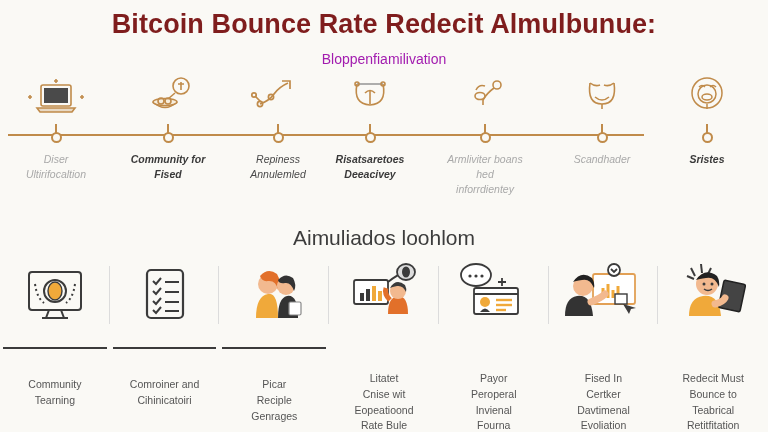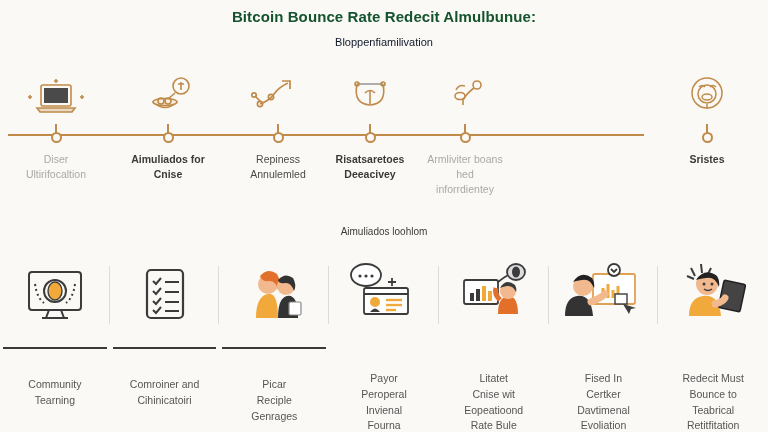--- a/index.html
+++ b/index.html
@@ -6,38 +6,38 @@
   html,body { width:768px; height:432px; }
   body {
     background:#faf9f5;
     font-family:"Liberation Sans", sans-serif;
     overflow:hidden;
     position:relative;
   }
   
   #header { width:100%; padding-top:8px; text-align:center; }
   #page-title {
-    font-size:15px;
+    font-size:27px;
     font-weight:700;
-    color:#14532d;
+    color:#7f1d1d;
     letter-spacing:.1px;
     line-height:1.25;
     filter:blur(.22px);
   }
   #page-subtitle {
-    font-size:11px;
+    font-size:14px;
     font-weight:400;
-    color:#0f172a;
+    color:#a21caf;
     margin-top:9px;
     filter:blur(.25px);
   }
   
   #timeline-section {
     position:absolute;
-    top:72px; left:0; width:652px; height:145px;
+    top:72px; left:0; width:652px; height:145px;font-style:italic;
   }
   #timeline-axis {
     position:absolute;
     top:62px; left:8px; right:8px;
     height:2px;
     background:#c08b4a;
   }
   .tl-item {
     position:absolute;
     top:0;
@@ -72,21 +72,21 @@
     padding:0 3px;
   }
   .tl-label.dim  { color:#a9a9a9; font-weight:400; }
   .tl-label.dark { color:#3a3a3a; font-weight:600; }
   .tl-label.mid  { color:#4a4a4a; font-weight:500; }
   
   #mid-heading {
     position:absolute;
     top:226px; left:0; width:768px;
     text-align:center;
-    font-size:10px;
+    font-size:21px;
     font-weight:500;
     color:#3c3c3c;
     filter:blur(.25px);
   }
   
   #cards-section {
     position:absolute;
     top:262px; left:0; width:768px; height:170px;
     display:flex;
   }
@@ -169,22 +169,22 @@
           <path d="M16 26 q12 11 24 0" fill="#f3e4cd"></path>
           <ellipse cx="28" cy="26" rx="12" ry="3.5" fill="#f7eedd"></ellipse>
           <circle cx="24" cy="25" r="3"></circle>
           <circle cx="31" cy="25" r="3"></circle>
         </g>
       </svg>
     </div>
     <div class="tl-stem"></div>
     <div class="tl-node"></div>
     <div class="tl-label dark">
-      <div>Aimuliados for</div>
-      <div>Cnise</div>
+      <div>Community for</div>
+      <div>Fised</div>
     </div>
   </div>
 
   <div class="tl-item" style="left:278px;">
     <div class="tl-icon">
       <svg width="62" height="48" viewBox="0 0 62 48">
         <g stroke="#c08b4a" fill="none" stroke-width="1.7">
           <path d="M13 28 q9 -3 14 -10 q5 -7 14 -11"></path>
           <path d="M35 5 h8 v8"></path>
           <circle cx="13" cy="28" r="2.6"></circle>
@@ -216,41 +216,59 @@
       </svg>
     </div>
     <div class="tl-stem"></div>
     <div class="tl-node"></div>
     <div class="tl-label dark">
       <div>Risatsaretoes</div>
       <div>Deeacivey</div>
     </div>
   </div>
 
-  <div class="tl-item" style="left:465px;">
+  <div class="tl-item" style="left:485px;">
     <div class="tl-icon">
       <svg width="62" height="48" viewBox="0 0 62 48">
         <g stroke="#c08b4a" fill="none" stroke-width="1.6">
           <circle cx="43" cy="9" r="4"></circle>
           <path d="M40 12 q-7 5 -11 12"></path>
           <path d="M22 14 q3 -6 9 -4"></path>
           <ellipse cx="26" cy="20" rx="5" ry="3.5"></ellipse>
           <path d="M29 24 v5"></path>
         </g>
       </svg>
     </div>
     <div class="tl-stem"></div>
     <div class="tl-node"></div>
     <div class="tl-label dim">
       <div>Armliviter boans</div>
       <div>hed</div>
       <div>inforrdientey</div>
     </div>
   </div>
 
+  <div class="tl-item" style="left:602px;">
+    <div class="tl-icon">
+      <svg width="62" height="48" viewBox="0 0 62 48">
+        <g stroke="#c08b4a" fill="none" stroke-width="1.6">
+          <path d="M19 7 q-3 21 12 21 q15 0 12 -21"></path>
+          <path d="M19 7 q5 4 10 2"></path>
+          <path d="M43 7 q-5 4 -10 2"></path>
+          <path d="M24 21 q7 6 14 0"></path>
+          <path d="M31 28 v5"></path>
+        </g>
+      </svg>
+    </div>
+    <div class="tl-stem"></div>
+    <div class="tl-node"></div>
+    <div class="tl-label dim">
+      <div>Scandhader</div>
+    </div>
+  </div>
 
   <div class="tl-item" style="left:707px;">
     <div class="tl-icon">
       <svg width="62" height="48" viewBox="0 0 62 48">
         <g stroke="#c08b4a" fill="none" stroke-width="1.5">
           <circle cx="31" cy="17" r="15"></circle>
           <circle cx="31" cy="18" r="9"></circle>
           <path d="M23 11 q3 -3 6 0"></path>
           <path d="M34 11 q3 -3 6 0"></path>
           <ellipse cx="31" cy="21" rx="5" ry="3"></ellipse>
@@ -330,20 +348,51 @@
           <path d="M44 14 q7 -8 15 -2 q4 7 1 13 q-3 -9 -9 -8 q-6 1 -7 -3 Z" fill="#333"></path>
           <rect x="55" y="36" width="12" height="13" rx="1.5" fill="#fff" stroke="#888" stroke-width="1.2"></rect>
         </g>
       </svg>
     </div>
     <div class="card-rule"></div>
     <div class="card-label">
       <div>Picar</div>
       <div>Reciple</div>
       <div>Genrages</div>
+    </div>
+    <div class="vdiv"></div>
+  </div>
+
+  <div class="card">
+    <div class="card-icon">
+      <svg width="80" height="62" viewBox="0 0 80 62">
+        <g stroke="#3b3b3b" fill="none" stroke-width="1.8">
+          <rect x="10" y="18" width="34" height="24" rx="2" fill="#fff"></rect>
+          <g stroke="none">
+            <rect x="16" y="31" width="4" height="8" fill="#3b3b3b"></rect>
+            <rect x="22" y="27" width="4" height="12" fill="#3b3b3b"></rect>
+            <rect x="28" y="24" width="4" height="15" fill="#f0a93a"></rect>
+            <rect x="34" y="29" width="4" height="10" fill="#f0a93a"></rect>
+          </g>
+          <path d="M44 20 q10 -8 16 -9"></path>
+          <ellipse cx="62" cy="10" rx="9" ry="8" fill="#ddd"></ellipse>
+          <ellipse cx="62" cy="10" rx="4" ry="5.5" fill="#3b3b3b" stroke="none"></ellipse>
+          <path d="M44 52 q0 -16 9 -18 q11 -1 11 18 Z" fill="#e2702a" stroke="none"></path>
+          <circle cx="54" cy="29" r="8" fill="#f2b98f" stroke="none"></circle>
+          <path d="M46 26 q6 -10 15 -3 q2 4 1 7 q-3 -7 -9 -6 q-5 1 -7 2 Z" fill="#3b3b3b" stroke="none"></path>
+          <path d="M46 38 q-6 -6 -4 -12" stroke="#e2702a" stroke-width="5"></path>
+        </g>
+      </svg>
+    </div>
+    <div class="card-rule"></div>
+    <div class="card-label">
+      <div>Litatet</div>
+      <div>Cnise wit</div>
+      <div>Eopeatioond</div>
+      <div>Rate Bule</div>
     </div>
     <div class="vdiv"></div>
   </div>
 
   <div class="card">
     <div class="card-icon">
       <svg width="80" height="62" viewBox="0 0 80 62">
         <g stroke="#3b3b3b" fill="none" stroke-width="1.8">
           <ellipse cx="22" cy="13" rx="15" ry="11" fill="#fff"></ellipse>
           <g fill="#3b3b3b" stroke="none">
@@ -370,51 +419,20 @@
       <div>Peroperal</div>
       <div>Invienal</div>
       <div>Fourna</div>
     </div>
     <div class="vdiv"></div>
   </div>
 
   <div class="card">
     <div class="card-icon">
       <svg width="80" height="62" viewBox="0 0 80 62">
-        <g stroke="#3b3b3b" fill="none" stroke-width="1.8">
-          <rect x="10" y="18" width="34" height="24" rx="2" fill="#fff"></rect>
-          <g stroke="none">
-            <rect x="16" y="31" width="4" height="8" fill="#3b3b3b"></rect>
-            <rect x="22" y="27" width="4" height="12" fill="#3b3b3b"></rect>
-            <rect x="28" y="24" width="4" height="15" fill="#f0a93a"></rect>
-            <rect x="34" y="29" width="4" height="10" fill="#f0a93a"></rect>
-          </g>
-          <path d="M44 20 q10 -8 16 -9"></path>
-          <ellipse cx="62" cy="10" rx="9" ry="8" fill="#ddd"></ellipse>
-          <ellipse cx="62" cy="10" rx="4" ry="5.5" fill="#3b3b3b" stroke="none"></ellipse>
-          <path d="M44 52 q0 -16 9 -18 q11 -1 11 18 Z" fill="#e2702a" stroke="none"></path>
-          <circle cx="54" cy="29" r="8" fill="#f2b98f" stroke="none"></circle>
-          <path d="M46 26 q6 -10 15 -3 q2 4 1 7 q-3 -7 -9 -6 q-5 1 -7 2 Z" fill="#3b3b3b" stroke="none"></path>
-          <path d="M46 38 q-6 -6 -4 -12" stroke="#e2702a" stroke-width="5"></path>
-        </g>
-      </svg>
-    </div>
-    <div class="card-rule"></div>
-    <div class="card-label">
-      <div>Litatet</div>
-      <div>Cnise wit</div>
-      <div>Eopeatioond</div>
-      <div>Rate Bule</div>
-    </div>
-    <div class="vdiv"></div>
-  </div>
-
-  <div class="card">
-    <div class="card-icon">
-      <svg width="80" height="62" viewBox="0 0 80 62">
         <g stroke="#e2a055" fill="none" stroke-width="1.8">
           <rect x="30" y="12" width="42" height="30" rx="2" fill="#fff"></rect>
           <circle cx="51" cy="8" r="6" fill="#fff" stroke="#3b3b3b"></circle>
           <path d="M48 7 l3 3 l3 -3" stroke="#3b3b3b"></path>
           <g stroke="#f0a93a" stroke-width="3">
             <path d="M40 36 v-10"></path>
               <path d="M45 36 v-14"></path>
               <path d="M50 36 v-8"></path>
               <path d="M55 36 v-12"></path>
           </g>

